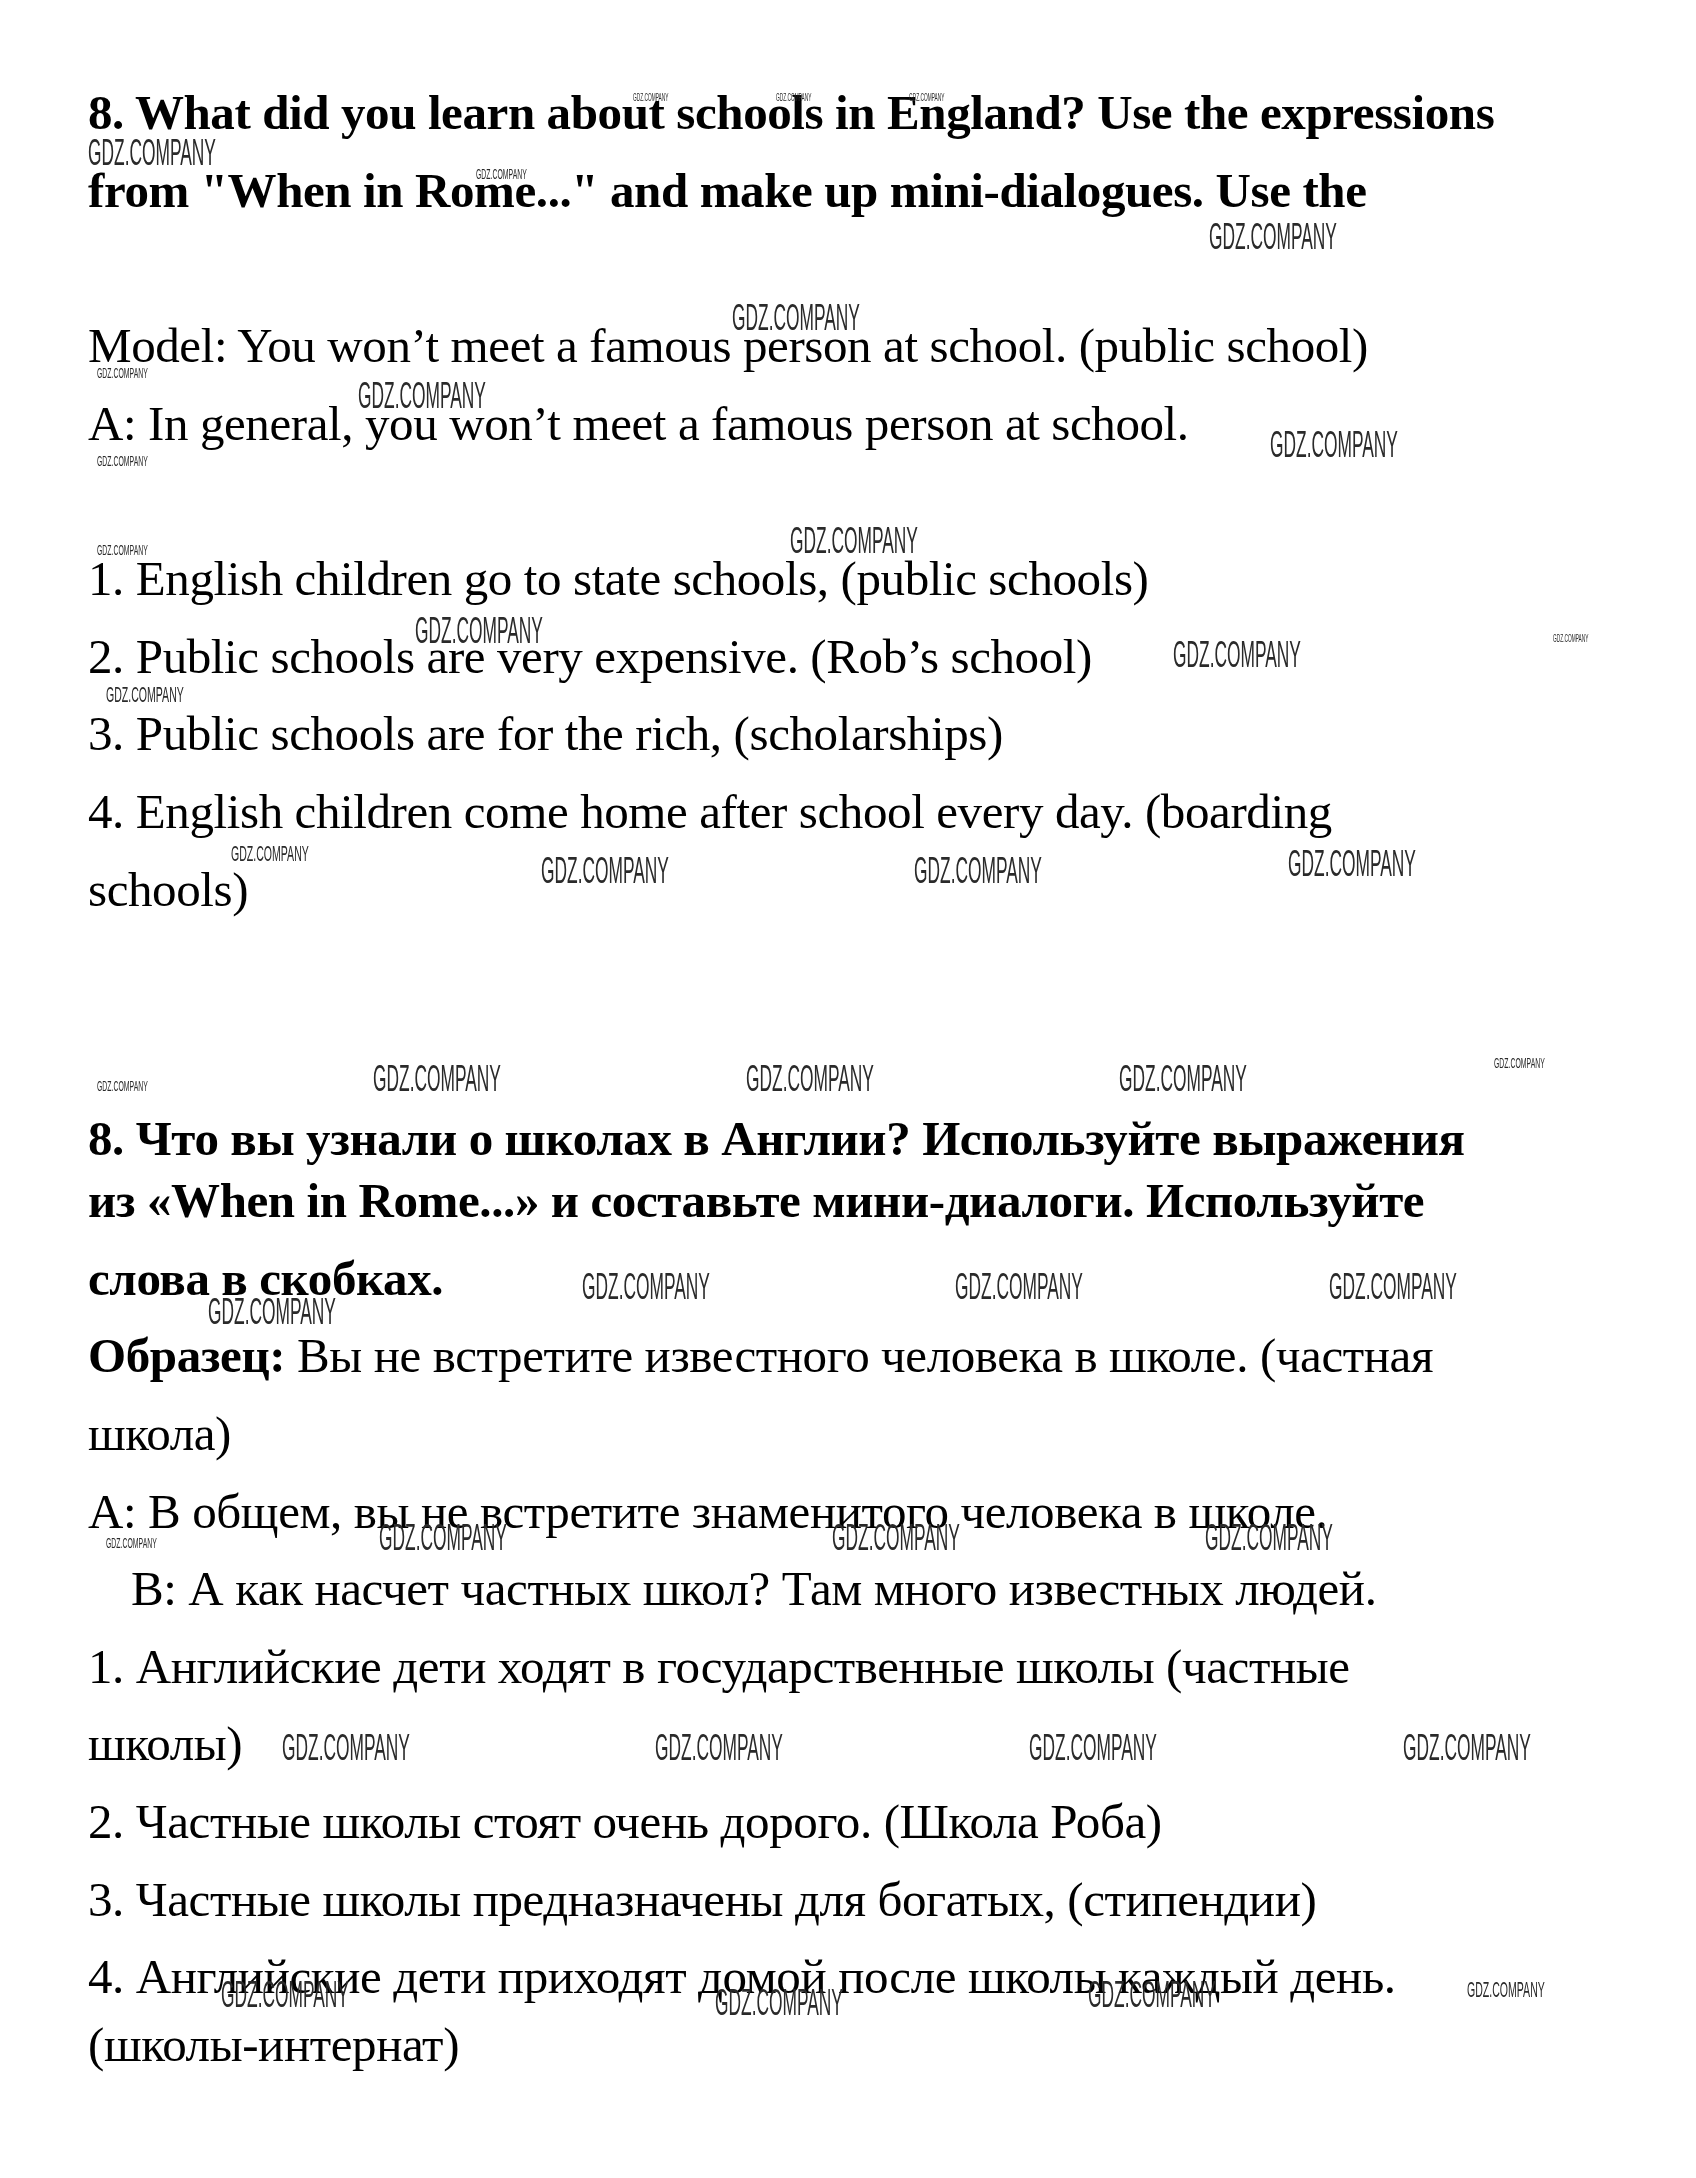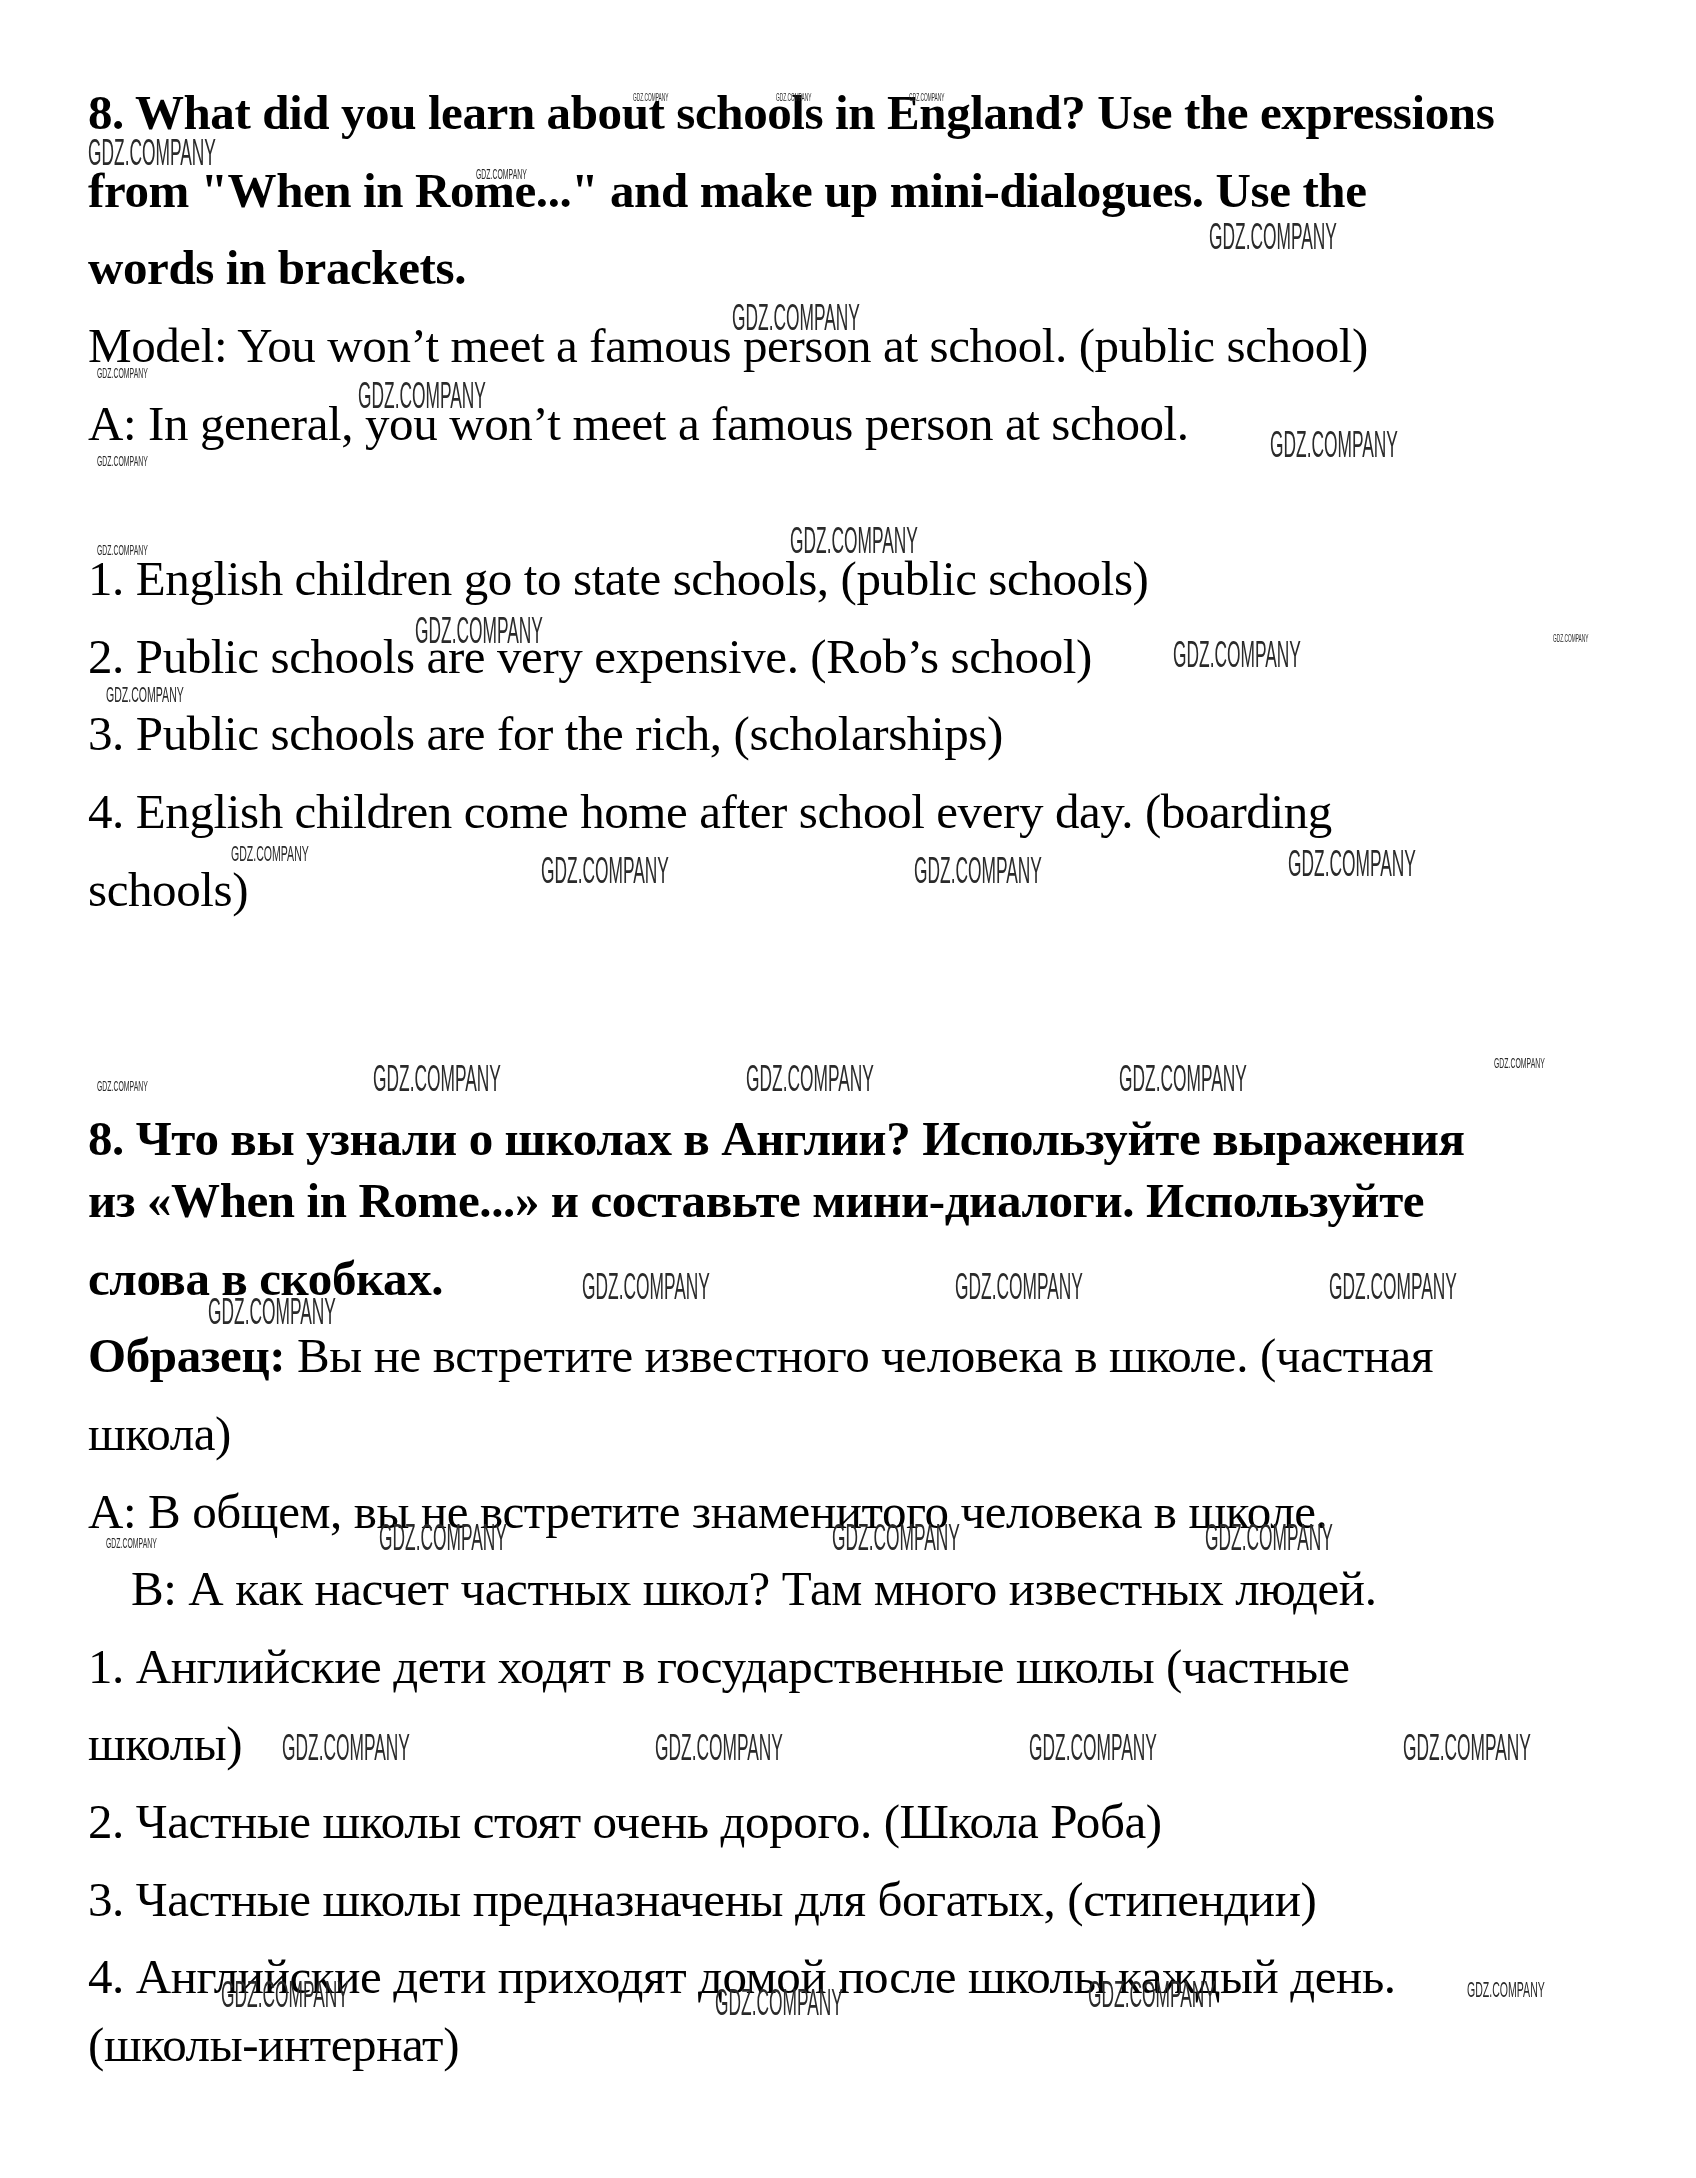--- a/index.html
+++ b/index.html
@@ -24,21 +24,20 @@
     .wm-s { font-size: 11.5px; transform: scaleX(0.6) scaleY(1.3); }
     .wm-xs { font-size: 8px; transform: scaleX(0.6) scaleY(1.3); }
   </style>
 </head>
 <body>
 
 <div class="page">
 
   <div class="line bold" style="top:88px;">8. What did you learn about schools in England? Use the expressions</div>
   <div class="line bold" style="top:166px;">from "When in Rome..." and make up mini-dialogues. Use the</div>
-  <div class="line bold" style="top:243px;">words in brackets.</div>
 
   <div class="line" style="top:321px;">Model: You won’t meet a famous person at school. (public school)</div>
   <div class="line" style="top:399px;">A: In general, you won’t meet a famous person at school.</div>
 
   <div class="line" style="top:554px;">1. English children go to state schools, (public schools)</div>
   <div class="line" style="top:632px;">2. Public schools are very expensive. (Rob’s school)</div>
   <div class="line" style="top:709px;">3. Public schools are for the rich, (scholarships)</div>
   <div class="line" style="top:787px;">4. English children come home after school every day. (boarding</div>
   <div class="line" style="top:865px;">schools)</div>
 

